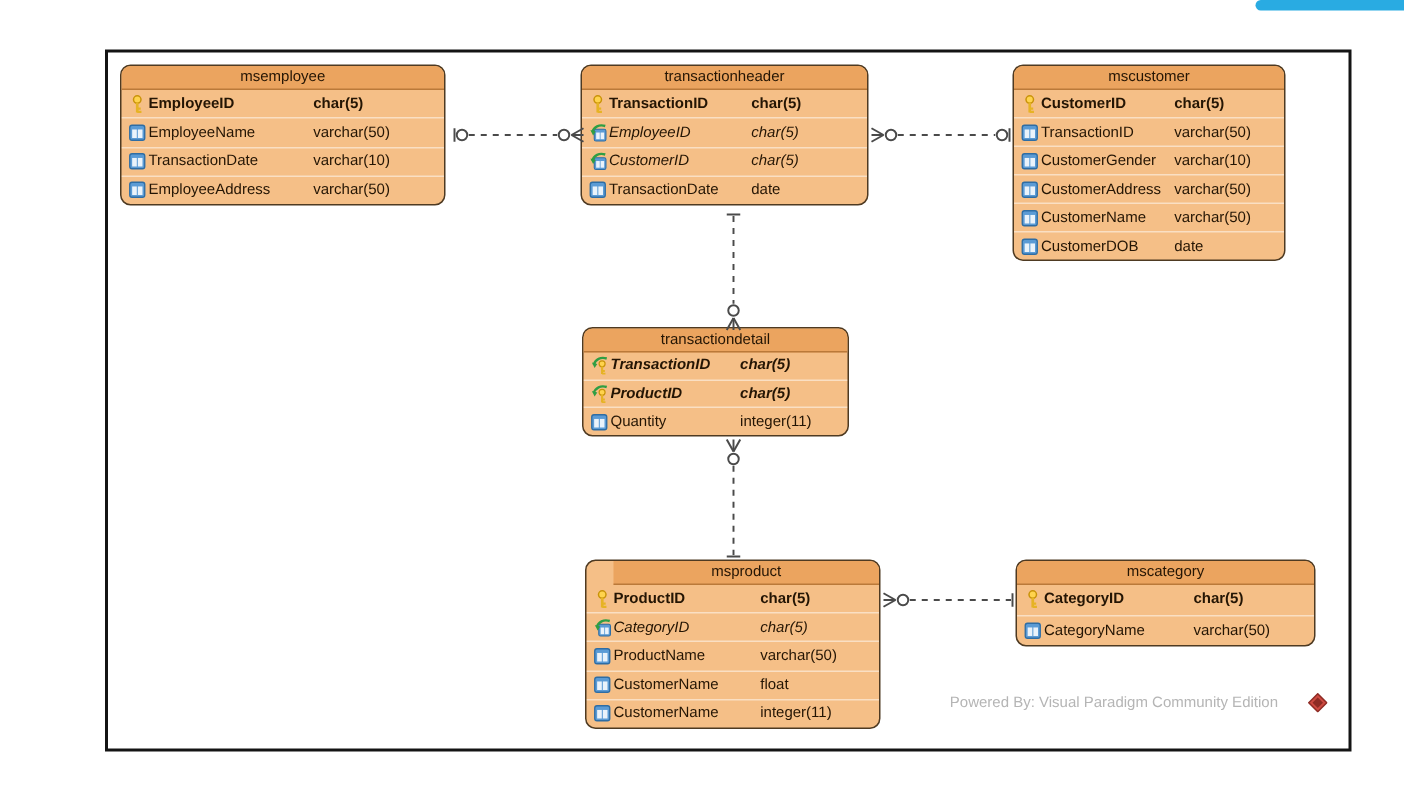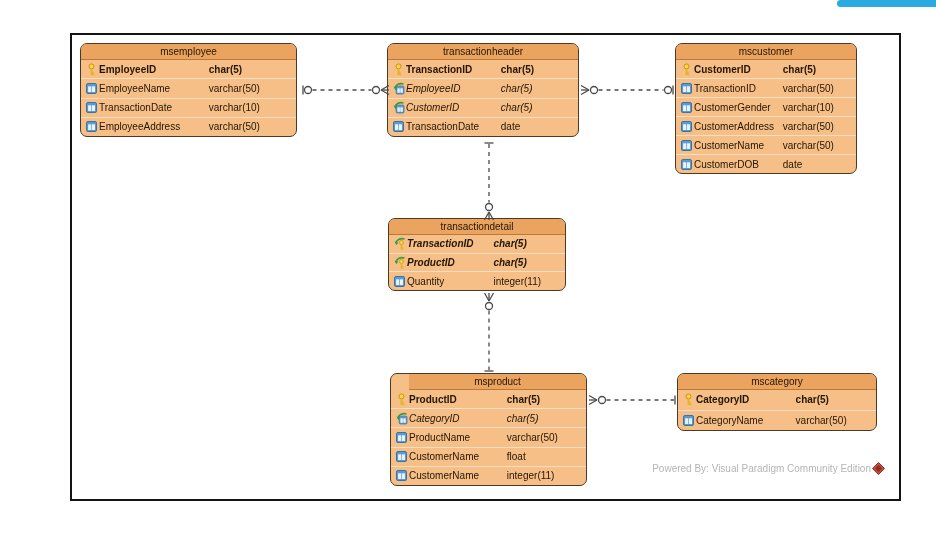--- a/index.html
+++ b/index.html
@@ -13,21 +13,21 @@
   .entity-header{height:15px;line-height:15px;text-align:center;font-size:10px;color:#241504;
                  border-bottom:1px solid rgba(146,85,26,.55);}
   .entity-rows{flex:1;display:flex;flex-direction:column;}
   .entity-row{flex:1;display:flex;align-items:center;padding:0 4px 0 3px;font-size:10px;color:#241504;}
   .entity-row + .entity-row{border-top:1px solid rgba(255,255,255,.5);}
   .row-icon{width:15px;height:13px;display:inline-flex;align-items:center;justify-content:center;flex:none;}
   .col-name{flex:1;white-space:nowrap;overflow:hidden;}
   .col-type{width:40%;white-space:nowrap;}
   .bold{font-weight:bold;}
   .italic{font-style:italic;}
-  .watermark{position:absolute;display:flex;align-items:center;justify-content:flex-end;gap:1px;
+  .watermark{position:absolute;display:flex;align-items:center;justify-content:flex-end;gap:20px;
              font-size:10px;}
   .watermark svg{flex:none;}
 </style>
 </head>
 <body>
 
 <div class="page">
   <div class="accent-bar" style="left: 837px; top: 0px; width: 99px; height: 7px; background: rgb(41, 171, 226);"></div>
   <div class="diagram-canvas" style="left: 70px; top: 33px; width: 827px; height: 464px; border-color: rgb(20, 20, 20);">
     <div style="position:absolute;left:0;top:0;width:100%;height:100%;">

